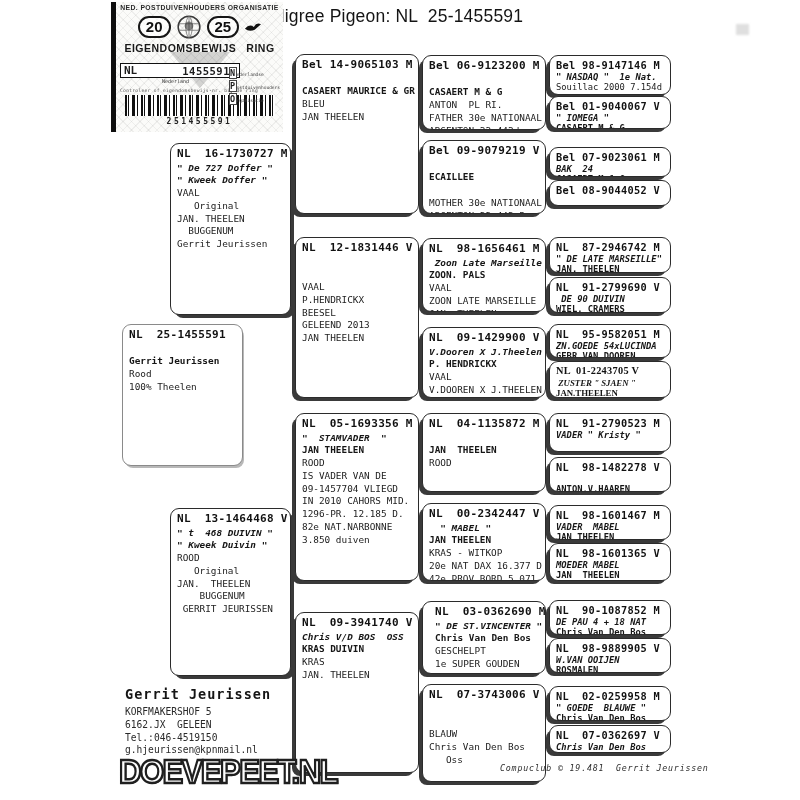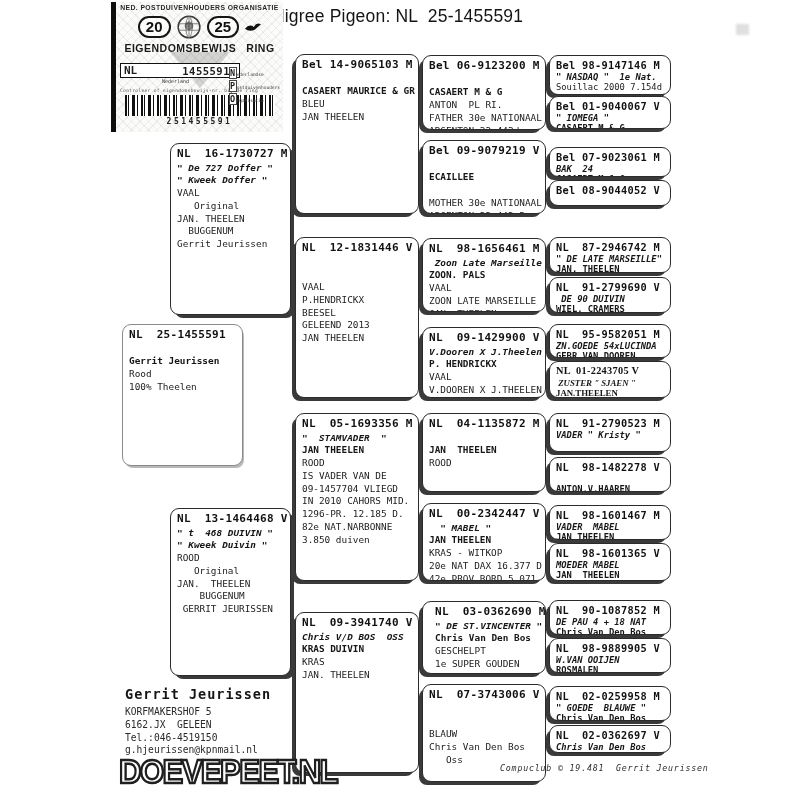--- a/index.html
+++ b/index.html
@@ -315,21 +315,21 @@
         <div class="ln h">NL  98-9889905 V</div>
         <div class="ln bi">W.VAN OOIJEN</div>
         <div class="ln b">ROSMALEN</div>
       </div>
       <div class="pbox small sh-left" style="left: 549px; top: 686px; width: 122px; height: 35px;">
         <div class="ln h">NL  02-0259958 M</div>
         <div class="ln bi">" GOEDE  BLAUWE "</div>
         <div class="ln b">Chris Van Den Bos</div>
       </div>
       <div class="pbox small sh-left" style="left: 549px; top: 725px; width: 122px; height: 28px;">
-        <div class="ln h">NL  02-0362697 V</div>
+        <div class="ln h">NL  07-0362697 V</div>
         <div class="ln bi">Chris Van Den Bos</div>
       </div>
     </div>
 
   <div class="owner-name">Gerrit Jeurissen</div>
   <div class="owner-line" style="top:706px">KORFMAKERSHOF 5</div>
   <div class="owner-line" style="top:719px">6162.JX  GELEEN</div>
   <div class="owner-line" style="top:732px">Tel.:046-4519150</div>
   <div class="owner-line" style="top:744px">g.hjeurissen@kpnmail.nl</div>
 

